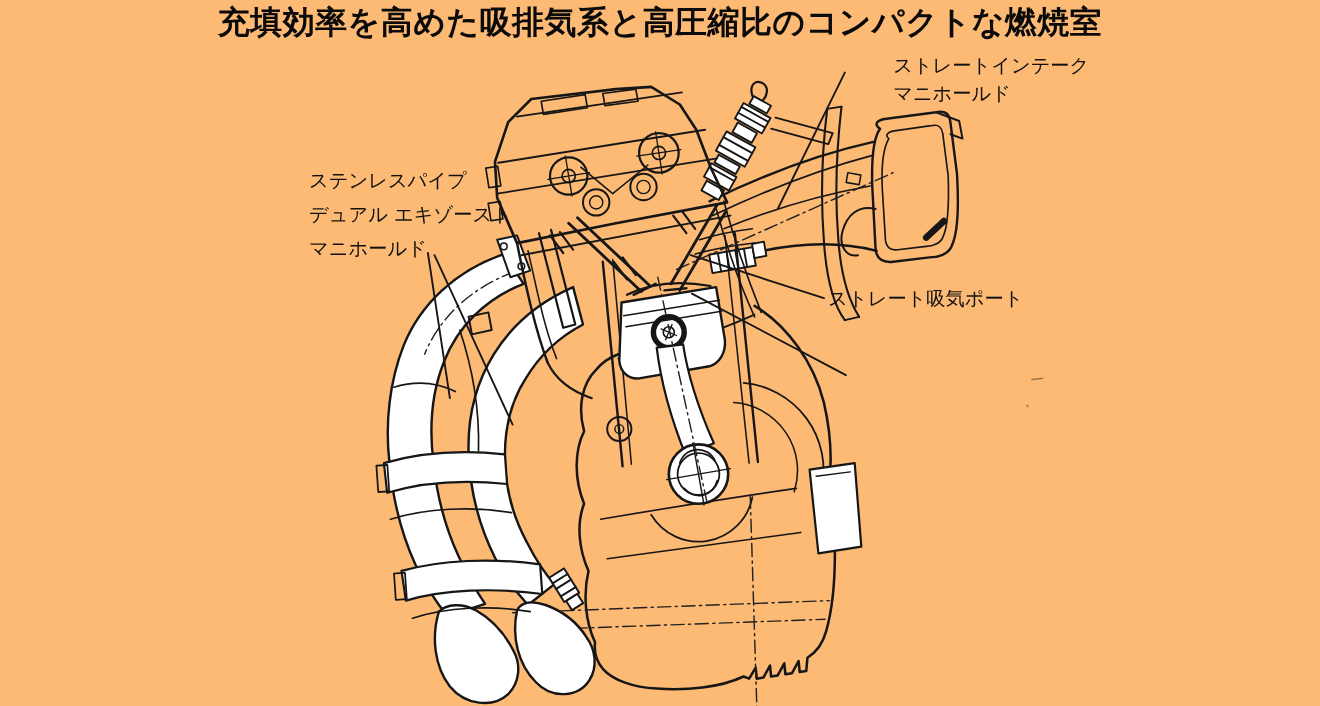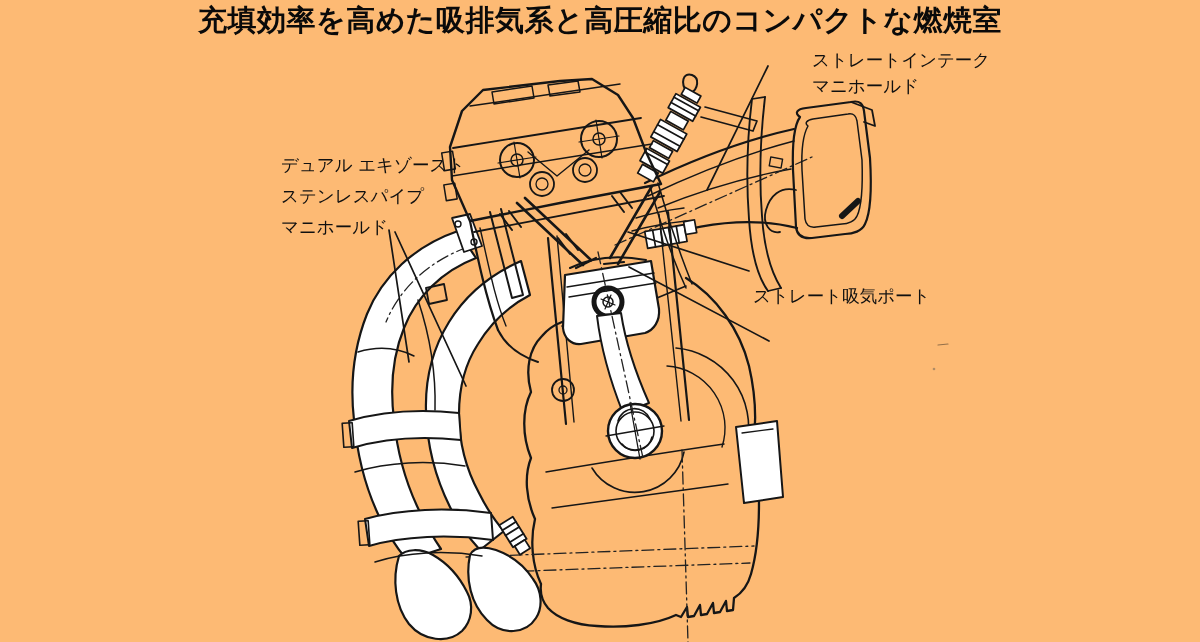--- a/index.html
+++ b/index.html
@@ -209,23 +209,23 @@
       </g>
     </g>
   </svg>
 
   <div class="callout lh26" style="left:772px;top:47px;margin-left:40px;">
     <span>ストレートインテーク</span>
     <span>マニホールド</span>
   </div>
 
   <div class="callout lh31" style="left:281px;top:150px;">
+    <span>ステンレスパイプ</span>
     <span>デュアル エキゾースト</span>
-    <span>ステンレスパイプ</span>
     <span>マニホールド</span>
   </div>
 
-  <div class="callout lh26" style="left:753px;top:259px;margin-top:24px;">
+  <div class="callout lh26" style="left:753px;top:259px;">
     <span>ストレート吸気ポート</span>
   </div>
 
 
 </div>
 
 </body></html>

